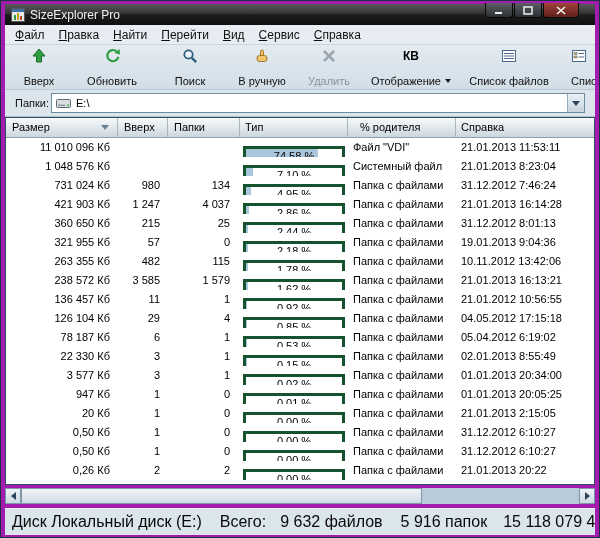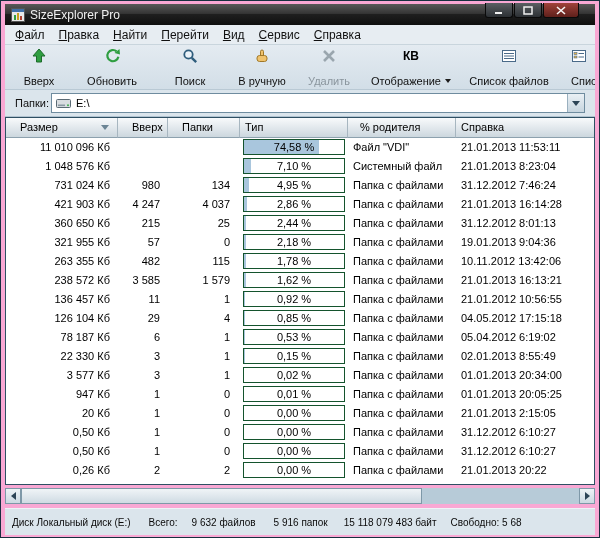--- a/index.html
+++ b/index.html
@@ -1,18 +1,18 @@
 <!DOCTYPE html>
 <html><head>
 <meta charset="utf-8">
 <style>
   * { box-sizing: border-box; margin: 0; padding: 0; }
   html,body { width:600px; height:538px; font-family:"Liberation Sans",sans-serif; }
   .window{ position:absolute; top:0; left:0; width:600px; height:538px;
-           background:#f9a8d4; border:1px solid #16303f; overflow:hidden; }
+           background:#a21caf; border:1px solid #16303f; overflow:hidden; }
 
   
   .titlebar{ position:absolute; top:3px; left:4px; right:4px; height:21px;
     background:linear-gradient(180deg,#585858 0%,#353535 45%,#1e1e1e 50%,#0f0f0f 100%);
     display:flex; align-items:center; padding:0 6px; color:#f0f0f0; font-size:12px; }
   .app-icon{ width:14px; height:14px; margin-right:5px; flex:none; }
   .winbtns{ position:absolute; top:2px; right:20px; display:flex; }
   .wbtn{ width:28px; height:15px; margin-left:1px; border:1px solid #0a0a0a; border-top:none;
     border-radius:0 0 3px 3px; background:linear-gradient(#5a5e62,#2c3034);
     display:flex; align-items:center; justify-content:center; }
@@ -50,55 +50,55 @@
   .combo-arrow{ position:absolute; right:0; top:0; bottom:0; width:17px;
     background:linear-gradient(#eaf0f5,#c7d5df); border-left:1px solid #9ab0bf;
     display:flex; align-items:center; justify-content:center; }
   .combo-arrow i{ width:0; height:0; border-left:4px solid transparent; border-right:4px solid transparent;
     border-top:5px solid #2c4456; }
 
   
   .table{ position:absolute; left:4px; right:4px; top:116px; height:368px;
     background:#fff; border:1px solid #2e4f63; overflow:hidden; }
   .thead{ display:flex; height:20px; }
-  .th{ flex:none; height:20px; line-height:19px; font-size:11px; color:#000; padding:0 14px;
+  .th{ flex:none; height:20px; line-height:19px; font-size:11px; color:#000; padding:0 6px;
     background:linear-gradient(#f8fafb,#dee5ea 60%,#ccd7de);
     border-right:1px solid #a7b6c0; border-bottom:1px solid #8da1ae;
     white-space:nowrap; overflow:hidden; display:flex; align-items:center; }
   .th.sortable{ justify-content:space-between; }
   .sort-tri{ width:0; height:0; border-left:4px solid transparent; border-right:4px solid transparent;
     border-top:5px solid #6b8494; margin-left:6px; }
   .trow{ display:flex; height:19px; line-height:19px; font-size:11px; color:#000; white-space:nowrap; }
   .td{ flex:none; overflow:hidden; }
   .col-size{ width:112px; text-align:right; padding-right:8px; }
   .col-files{ width:50px; text-align:right; padding-right:8px; }
   .col-folders{ width:72px; text-align:right; padding-right:10px; }
   .col-percent{ width:108px; }
   .col-type{ width:108px; padding-left:5px; }
   .col-modified{ width:200px; padding-left:5px; }
-  .pbox{ display:block; margin:1px 3px 0 3px; height:16px; border:1px solid #14532d;
+  .pbox{ display:block; margin:8px 3px 0 3px; height:16px; border:3px solid #14532d;
     position:relative; background:#fff; }
   .pfill{ position:absolute; left:0; top:0; bottom:0; background:#a9c6dd; }
   .plabel{ position:absolute; left:0; right:0; top:0; text-align:center; line-height:14px; font-size:11px; }
 
   
   .hscroll{ position:absolute; left:4px; right:4px; top:487px; height:16px; background:#b7cbd8; }
   .sbtn{ position:absolute; top:0; width:16px; height:16px;
     background:linear-gradient(#eef3f6,#ccd9e2); border:1px solid #7e98a8;
     display:flex; align-items:center; justify-content:center; }
   .sbtn.left{ left:0; } .sbtn.right{ right:0; }
   .tri-l{ width:0;height:0;border-top:4px solid transparent;border-bottom:4px solid transparent;border-right:5px solid #2c4456; }
   .tri-r{ width:0;height:0;border-top:4px solid transparent;border-bottom:4px solid transparent;border-left:5px solid #2c4456; }
   .sthumb{ position:absolute; left:16px; top:0; height:16px; width:68%;
     background:linear-gradient(#f0f4f7,#cfdbe3); border:1px solid #7e98a8; }
 
   
   .statusbar{ position:absolute; left:4px; right:4px; top:507px; height:27px;
     background:#dbe5ec; border-top:1px solid #eef3f7; display:flex; align-items:center;
-    font-size:10px; color:#0a0a0a; white-space:nowrap; overflow:hidden; }
+    font-size:16px; color:#0a0a0a; white-space:nowrap; overflow:hidden; }
   .statusbar span{ flex:none; }
 </style>
 </head>
 <body>
 
 <div class="window">
 
   <div class="titlebar">
     <svg class="app-icon" viewBox="0 0 14 14">
       <rect x="0.5" y="0.5" width="13" height="13" fill="#e8e8e8" stroke="#555"></rect>
@@ -287,21 +287,21 @@
             <span class="pbox">
               <span class="pfill" style="width:4.95%"></span>
               <span class="plabel">4,95 %</span>
             </span>
           </div>
           <div class="td col-type">Папка с файлами</div>
           <div class="td col-modified">31.12.2012 7:46:24</div>
         </div>
         <div class="trow">
           <div class="td col-size">421 903 Кб</div>
-          <div class="td col-files">4 247</div>
+          <div class="td col-files">1 247</div>
           <div class="td col-folders">4 037</div>
           <div class="td col-percent">
             <span class="pbox">
               <span class="pfill" style="width:2.86%"></span>
               <span class="plabel">2,86 %</span>
             </span>
           </div>
           <div class="td col-type">Папка с файлами</div>
           <div class="td col-modified">21.01.2013 16:14:28</div>
         </div>

